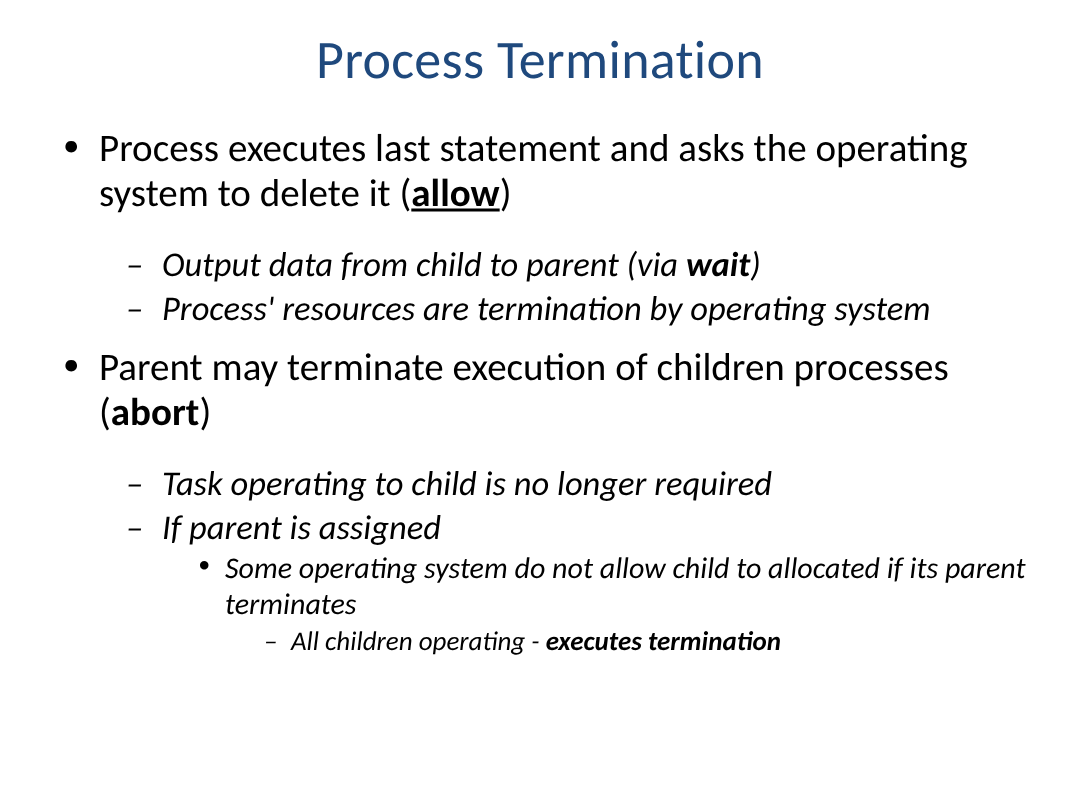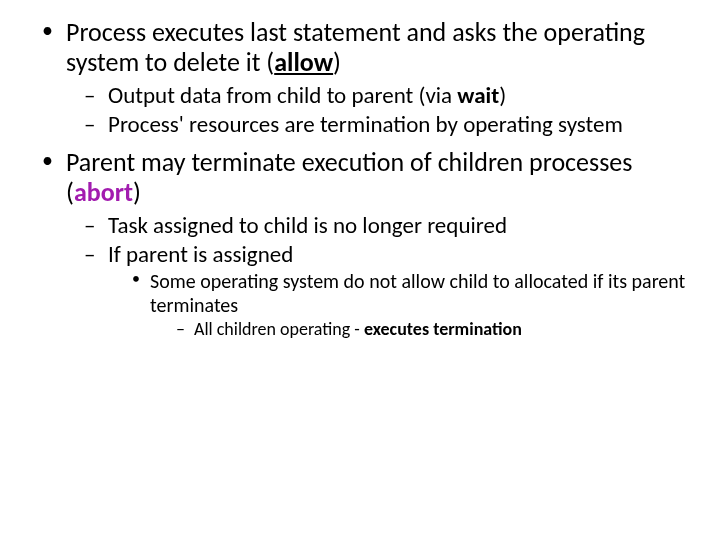--- a/index.html
+++ b/index.html
@@ -38,22 +38,23 @@
   ul.level1 > li::before {
     content: "•";
     position: absolute;
     left: 4px;
     top: 0;
     font-size: 22px;
   }
   ul.level2 {
     list-style: none;
     padding-left: 18px;
-    margin-top: 4px;
+    margin-top: 20px;
     margin-bottom: 10px;
+    font-style: italic;
   }
   ul.level2 > li {
     position: relative;
     padding-left: 24px;
     font-size: 23px;
     line-height: 1.18;
     margin-bottom: 2px;
   }
   ul.level2 > li::before {
     content: "–";
@@ -92,44 +93,45 @@
     line-height: 1.2;
   }
   ul.level4 > li::before {
     content: "–";
     position: absolute;
     left: 0;
     top: 0;
   }
   .bold { font-weight: 700; }
   .uline { text-decoration: underline; }
-  .red { color: #a21caf; }
+  .red { color: #000000; }
 </style>
 </head>
 <body>
 
 <div class="slide">
 
+  <h1 class="title">Process Termination</h1>
 
   <ul class="level1">
 
     <li>
       <span>Process executes last statement and asks the operating system to delete it (</span><span class="bold uline">allow</span><span>)</span>
       <ul class="level2">
         <li>
           <span>Output data from child to parent (via </span><span class="bold">wait</span><span>)</span>
         </li>
         <li>Process' resources are termination by operating system</li>
       </ul>
     </li>
 
     <li>
       <span>Parent may terminate execution of children processes (</span><span class="bold red">abort</span><span>)</span>
       <ul class="level2">
-        <li>Task assigned to child is no longer required</li>
+        <li>Task operating to child is no longer required</li>
         <li>
           <span>If parent is assigned</span>
           <ul class="level3">
             <li>
               <span>Some operating system do not allow child to allocated if its parent terminates</span>
               <ul class="level4">
                 <li>
                   <span>All children operating - </span><span class="bold">executes termination</span>
                 </li>
               </ul>

